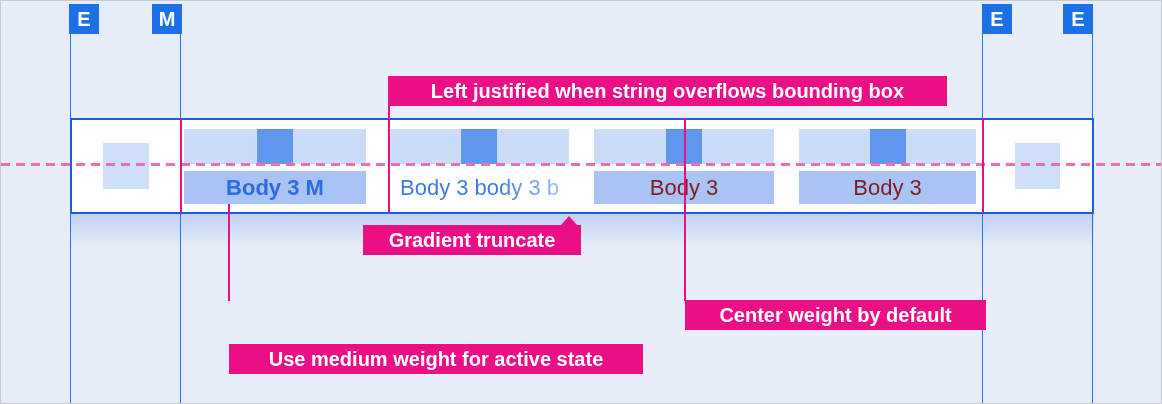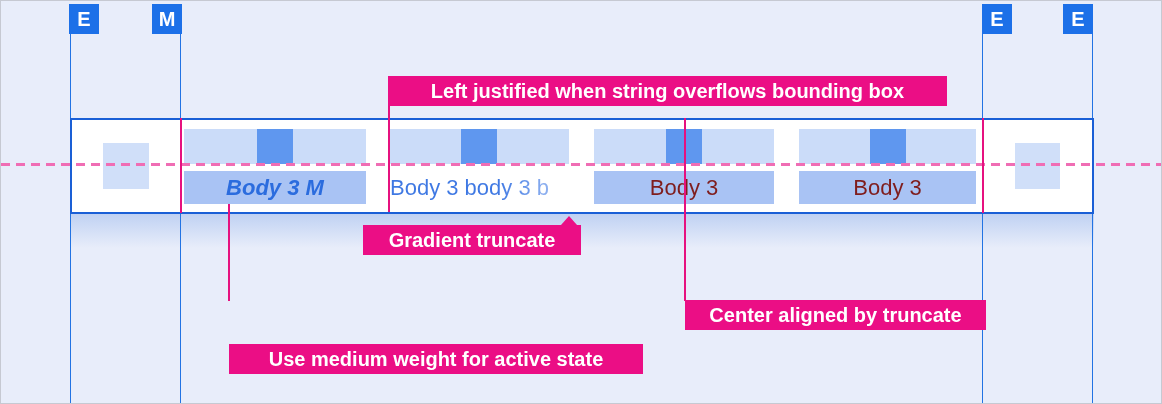--- a/index.html
+++ b/index.html
@@ -44,28 +44,28 @@
   .icon-ph.left{left:102px;top:142px;width:46px;height:46px;}
   .icon-ph.right{left:1014px;top:142px;width:45px;height:46px;}
   
   .tab-top{position:absolute;top:128px;height:35px;background:#CBDCF9;z-index:3;}
   .tab-sq{position:absolute;top:0;height:35px;width:36px;background:#5F97EF;}
   .tab-bottom{
     position:absolute;top:170px;height:33px;background:#A9C3F4;z-index:3;
     font-size:22px;line-height:33px;color:#7f1d1d;text-align:center;
     white-space:nowrap;overflow:hidden;
   }
-  .t1{left:183px;width:182px;font-style:italic;}
+  .t1{left:183px;width:182px;}
   .t2{left:387px;width:181px;}
   .t3{left:593px;width:180px;}
   .t4{left:798px;width:177px;}
   .tab-sq.c{left:50%;margin-left:-18px;}
   .tab-bottom.active{font-weight:bold;color:#2B6CDE;}
   .tab-bottom.truncated{
-    text-align:left;padding-left:2px;box-sizing:border-box;
+    text-align:left;padding-left:12px;box-sizing:border-box;
     color:transparent;
     background-image:linear-gradient(90deg,#3E78E3 0%,#3E78E3 60%,rgba(62,120,227,0.35) 85%,rgba(62,120,227,0) 98%);
     -webkit-background-clip:text;background-clip:text;
   }
   
   .dashline{
     position:absolute;left:0;top:162px;width:1162px;height:3px;
     background:repeating-linear-gradient(90deg,#F06DB4 0 9px,transparent 9px 15px);
     z-index:4;
   }
@@ -138,15 +138,15 @@
 
   <div class="conn c1"></div>
   <div class="conn c2"></div>
   <div class="conn c3"></div>
   <div class="conn c4"></div>
   <div class="conn c5"></div>
 
   <div class="note n1">Left justified when string overflows bounding box</div>
   <div class="note n2">Gradient truncate</div>
   <div class="note n3">Use medium weight for active state</div>
-  <div class="note n4">Center aligned by truncate</div>
+  <div class="note n4">Center weight by default</div>
 
 </div>
 
 </body></html>

